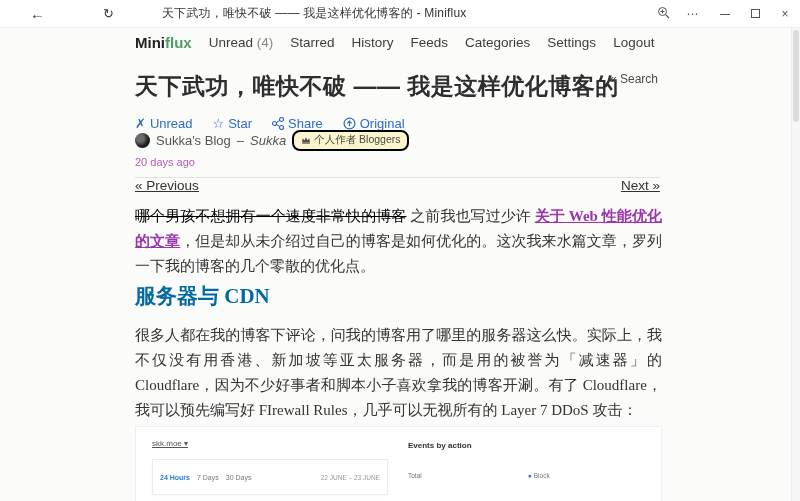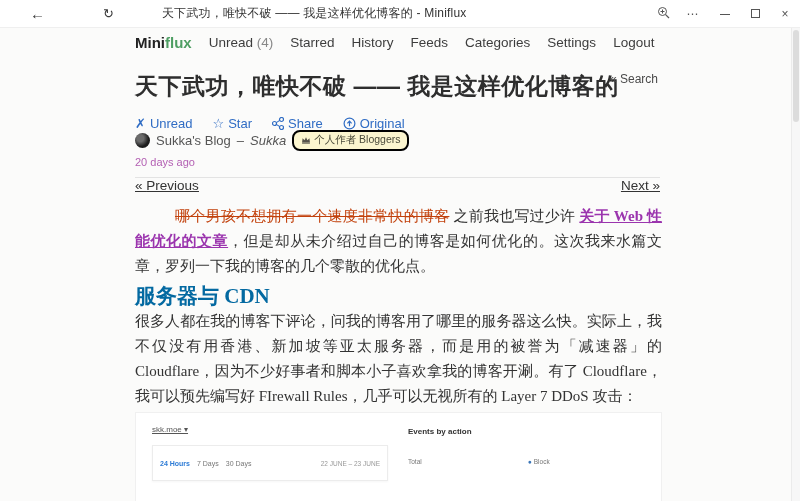--- a/index.html
+++ b/index.html
@@ -55,25 +55,25 @@
 
   .pager { display:flex; justify-content:space-between;
            font-size:13.5px; color:#333; height:16px; }
   .pager a { color:#333; }
   .pager .mark { text-decoration:none; }
   .pager .word { text-decoration:underline; }
 
   .article-body { width:527px; font-family:"Liberation Serif", serif; color:#333;
                   font-size:15px; line-height:25px; text-align:justify; }
   p.para1 { margin-top:10px; }
-  p.para1 s { color:#c2410c;margin-left:40px; }
+  p.para1 s { color:#000000; }
   .vlink { color:#9b35ae; text-decoration:underline; font-weight:bold; }
   h2.section { margin-top:5px; font-family:"Liberation Serif", serif; font-weight:700;
                font-size:21px; line-height:25px; color:#0369a1; }
-  p.para2 { margin-top:0; }
+  p.para2 { margin-top:14px; }
 
   
   figure.analytics { margin-top:3px; width:527px; height:90px; background:#fff;
                      border:1px solid #f0f0f0; display:flex; overflow:hidden;
                      font-family:"Liberation Sans", sans-serif; color:#333; }
   .ana-left { width:260px; padding-top:2px; }
   .site-row { font-size:8px; color:#555; padding:2px 0 3px 16px;text-decoration:underline; }
   .card { margin-left:16px; width:236px; background:#fff; border:1px solid #ececec;
           box-shadow:0 1px 2px rgba(0,0,0,.04); padding:5px 7px 4px; }
   .tabs-row { display:flex; align-items:center; gap:7px; font-size:7px; color:#777; }

